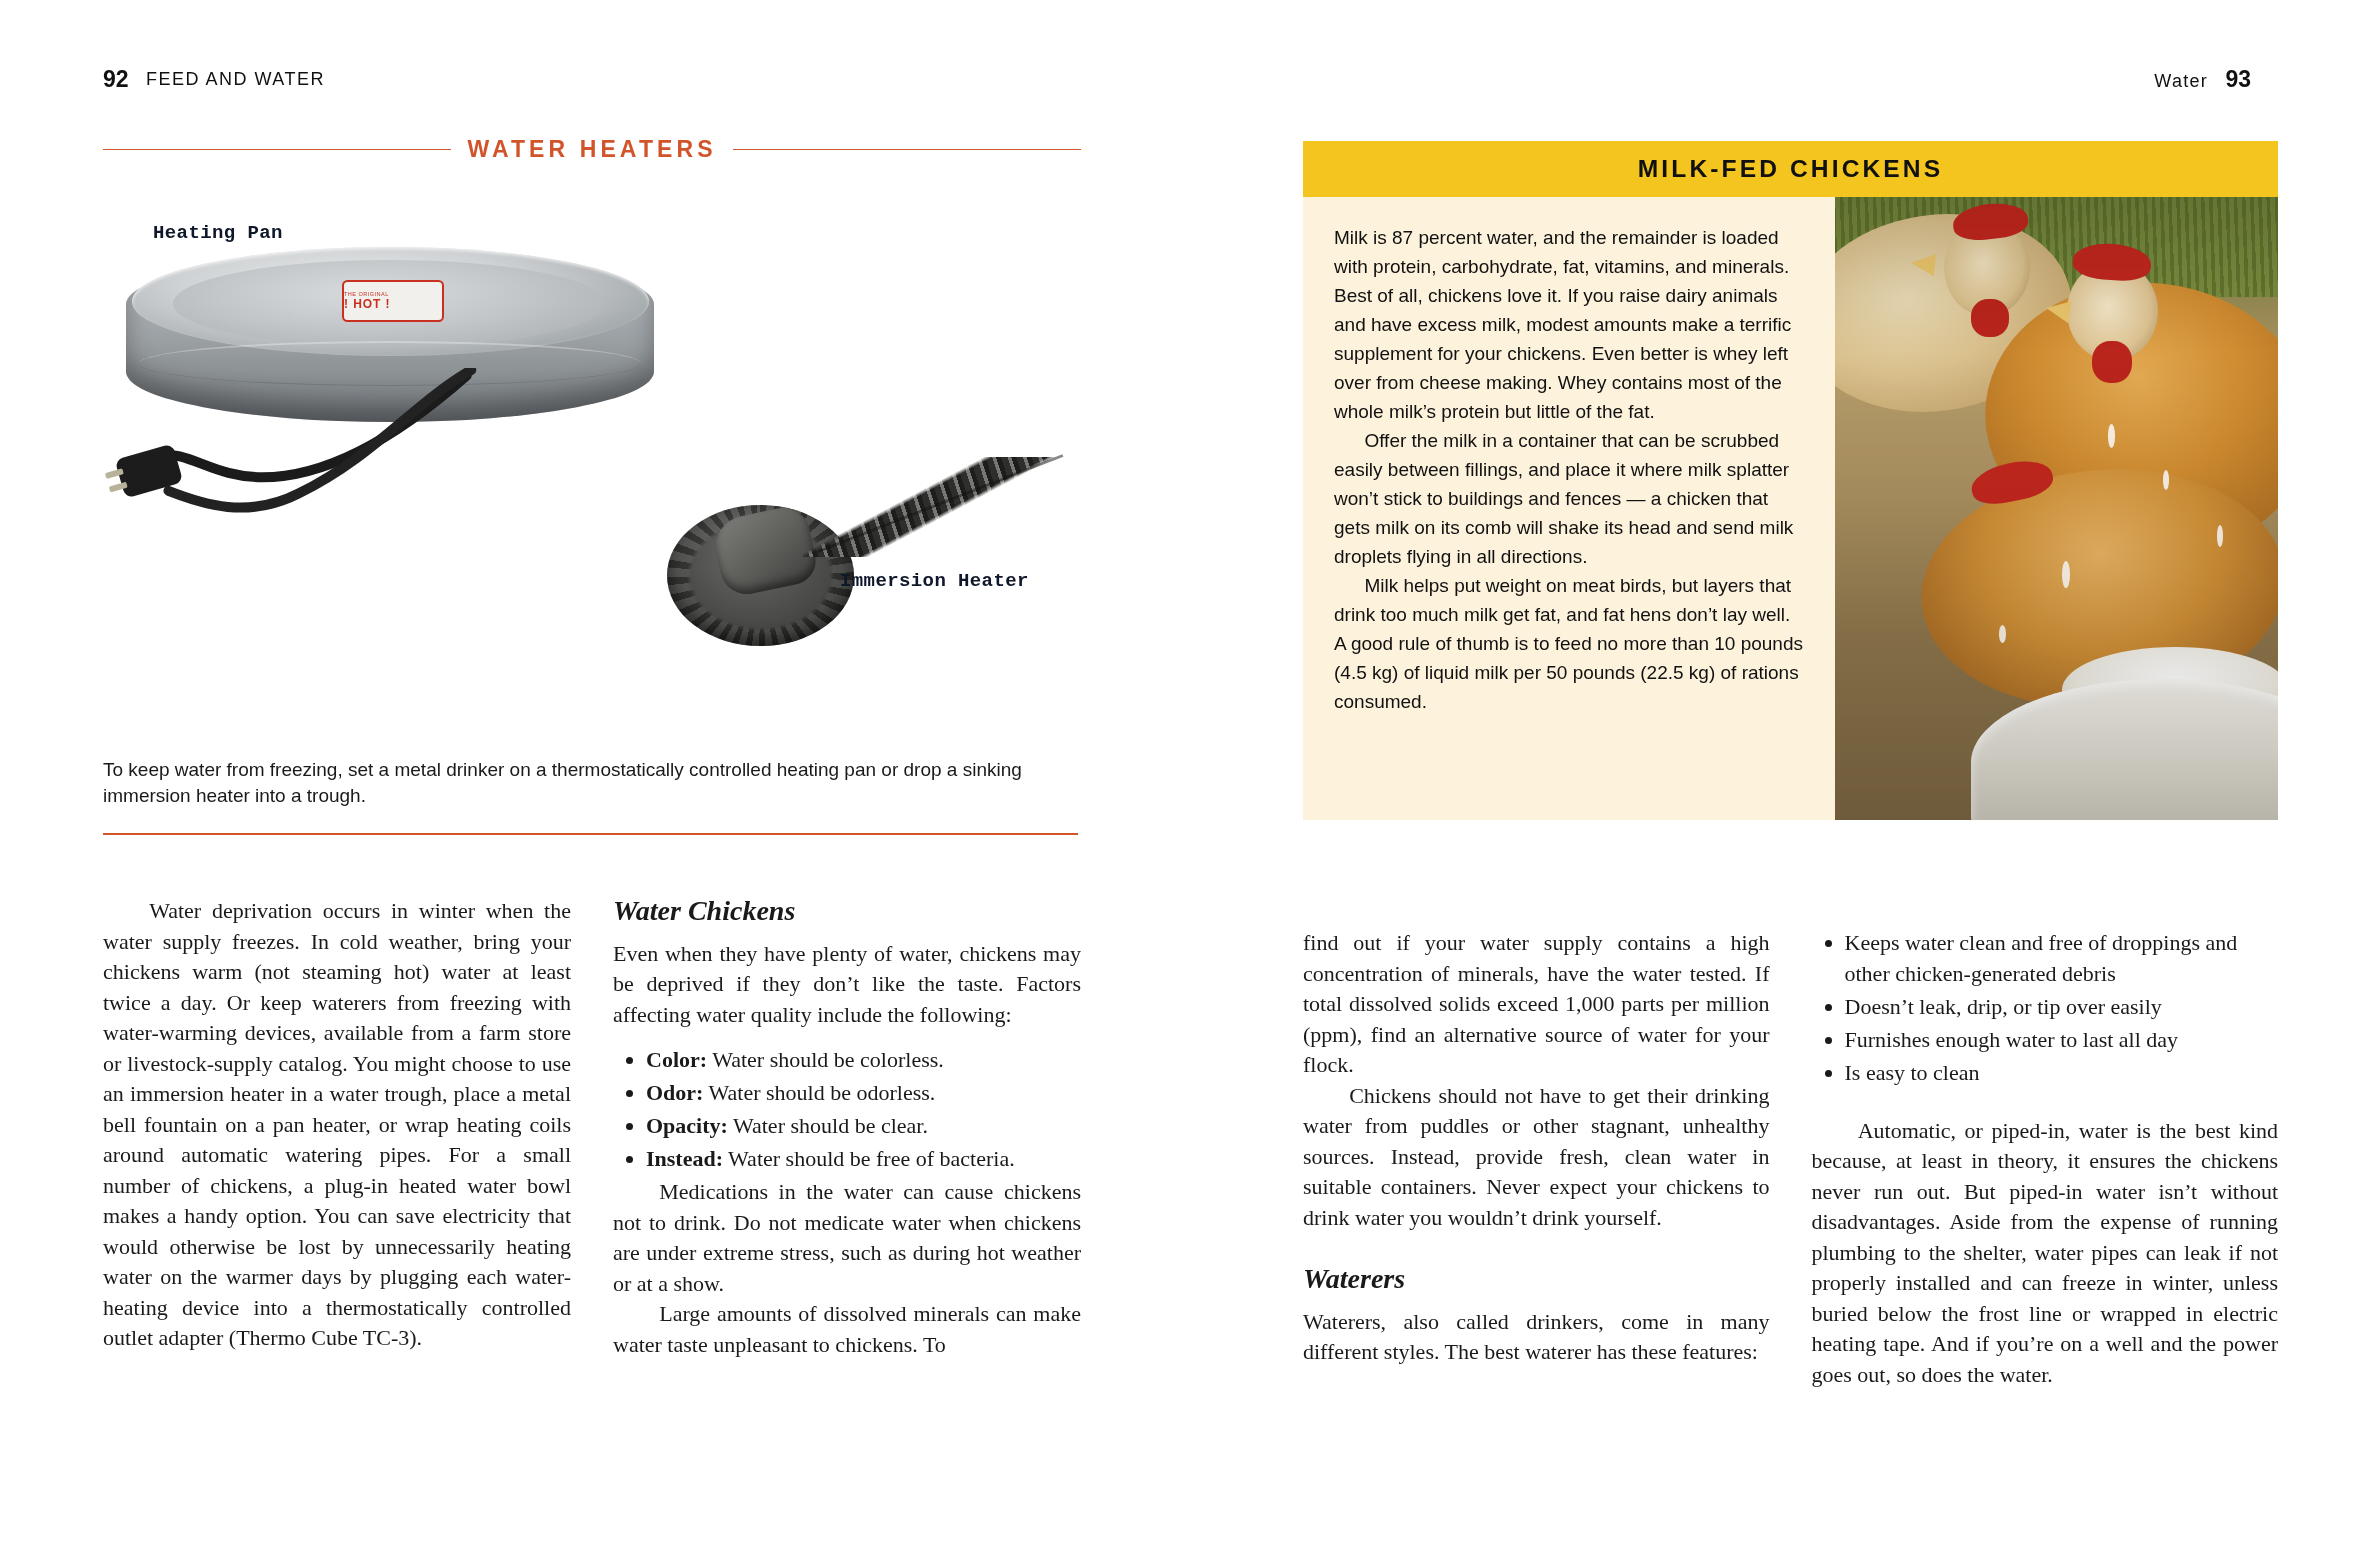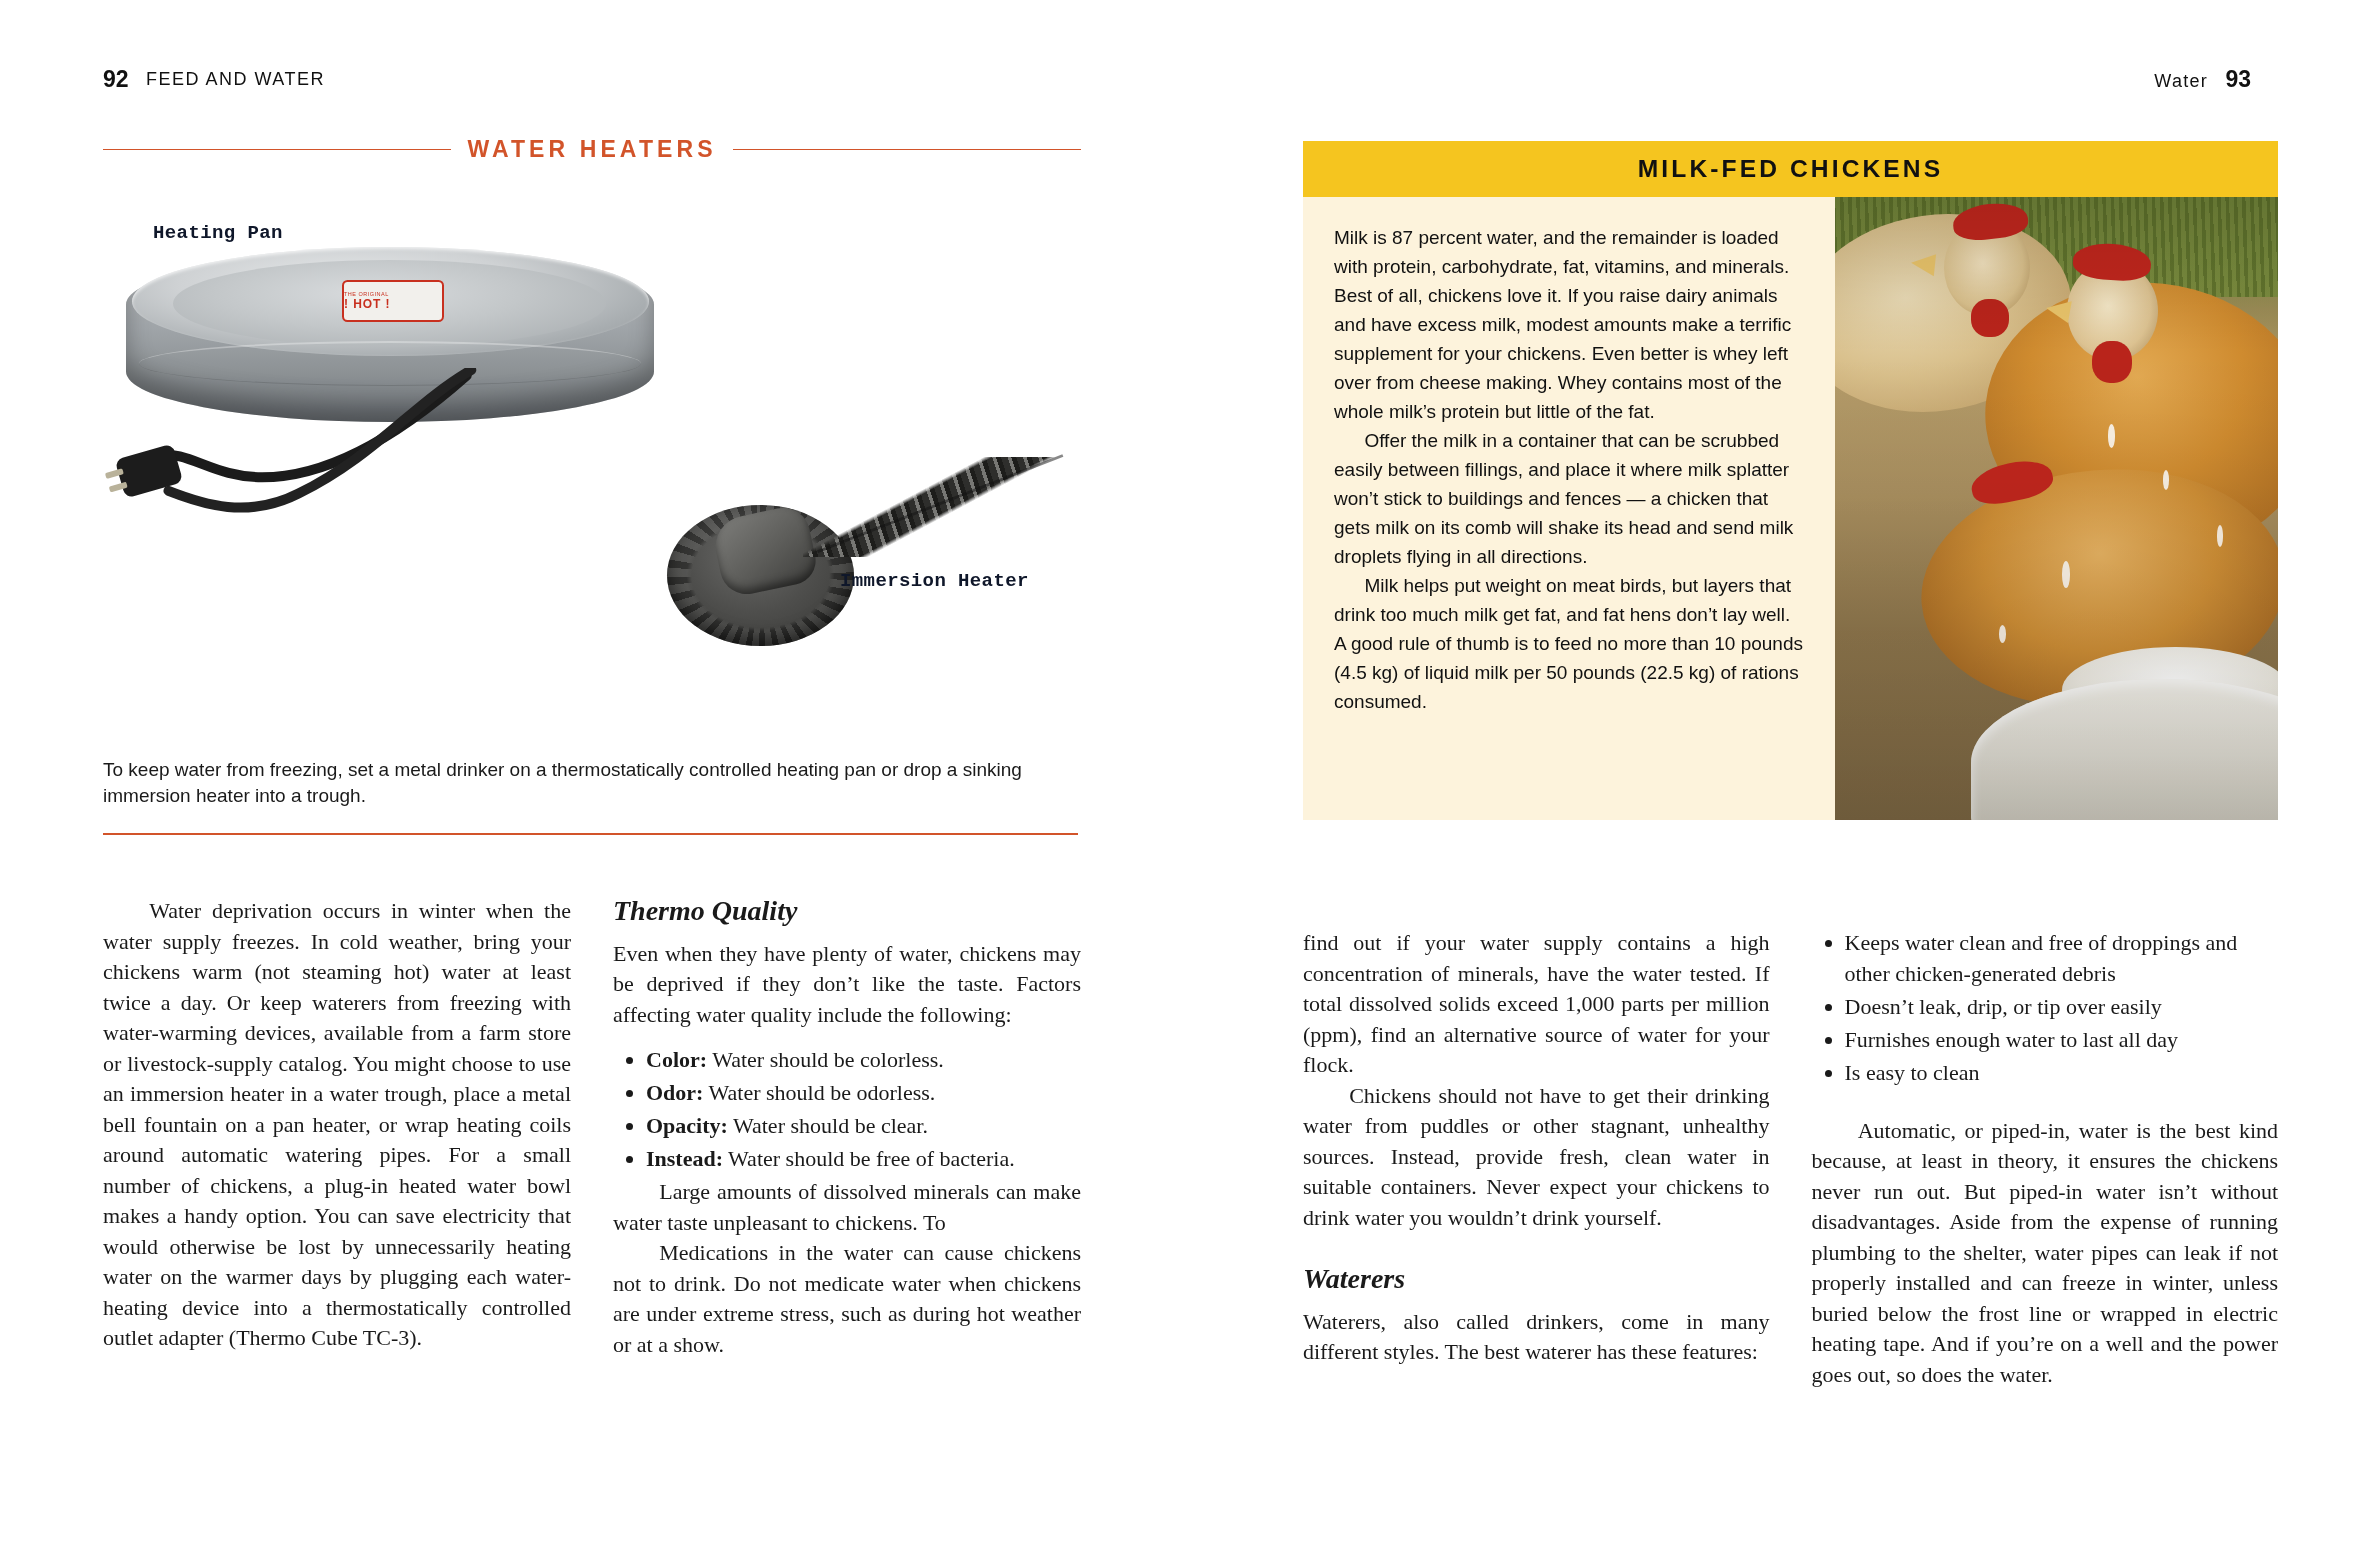--- a/index.html
+++ b/index.html
@@ -479,30 +479,30 @@
     </div>
 
     <div class="fig-caption">To keep water from freezing, set a metal drinker on a thermostatically controlled heating pan or drop a sinking immersion heater into a trough.</div>
     <div class="fig-bottom-rule"></div>
 
     <div class="cols cols-left">
       <div class="col">
         <p>Water deprivation occurs in winter when the water supply freezes. In cold weather, bring your chickens warm (not steaming hot) water at least twice a day. Or keep waterers from freezing with water-warming devices, available from a farm store or livestock-supply catalog. You might choose to use an immersion heater in a water trough, place a metal bell fountain on a pan heater, or wrap heating coils around automatic watering pipes. For a small number of chickens, a plug-in heated water bowl makes a handy option. You can save electricity that would otherwise be lost by unnecessarily heating water on the warmer days by plugging each water-heating device into a thermostatically controlled outlet adapter (Thermo Cube TC-3).</p>
       </div>
       <div class="col">
-        <h2 class="sec">Thermo Quality</h2>
+        <h2 class="sec">Water Chickens</h2>
         <p class="noindent">Even when they have plenty of water, chickens may be deprived if they don’t like the taste. Factors affecting water quality include the following:</p>
         <ul class="bullets">
           <li><b>Color:</b><span> Water should be colorless.</span></li>
           <li><b>Odor:</b><span> Water should be odorless.</span></li>
           <li><b>Opacity:</b><span> Water should be clear.</span></li>
           <li><b>Instead:</b><span> Water should be free of bacteria.</span></li>
         </ul>
+        <p>Medications in the water can cause chickens not to drink. Do not medicate water when chickens are under extreme stress, such as during hot weather or at a show.</p>
         <p>Large amounts of dissolved minerals can make water taste unpleasant to chickens. To</p>
-        <p>Medications in the water can cause chickens not to drink. Do not medicate water when chickens are under extreme stress, such as during hot weather or at a show.</p>
       </div>
     </div>
   </div>
 
   <div class="page page-right">
 
     <div class="runhead runhead-right">
       <span class="chaptertitle">Water</span>
       <span class="folio">93</span>
     </div>

